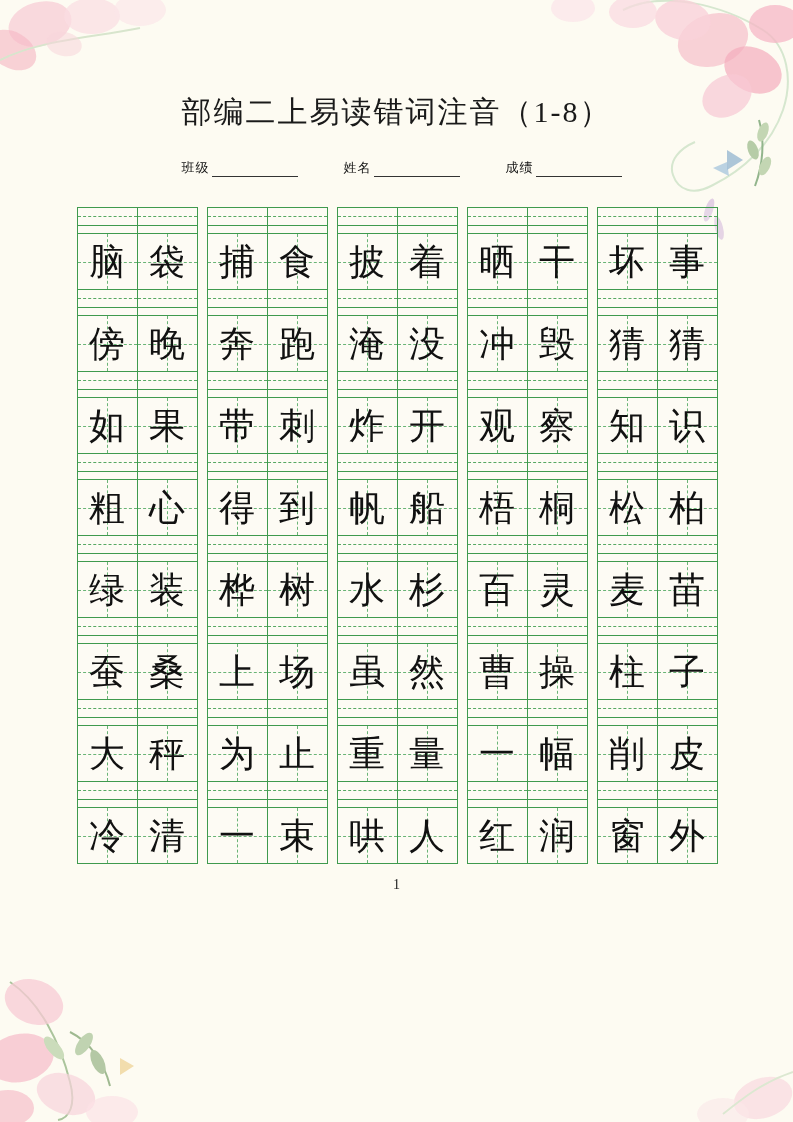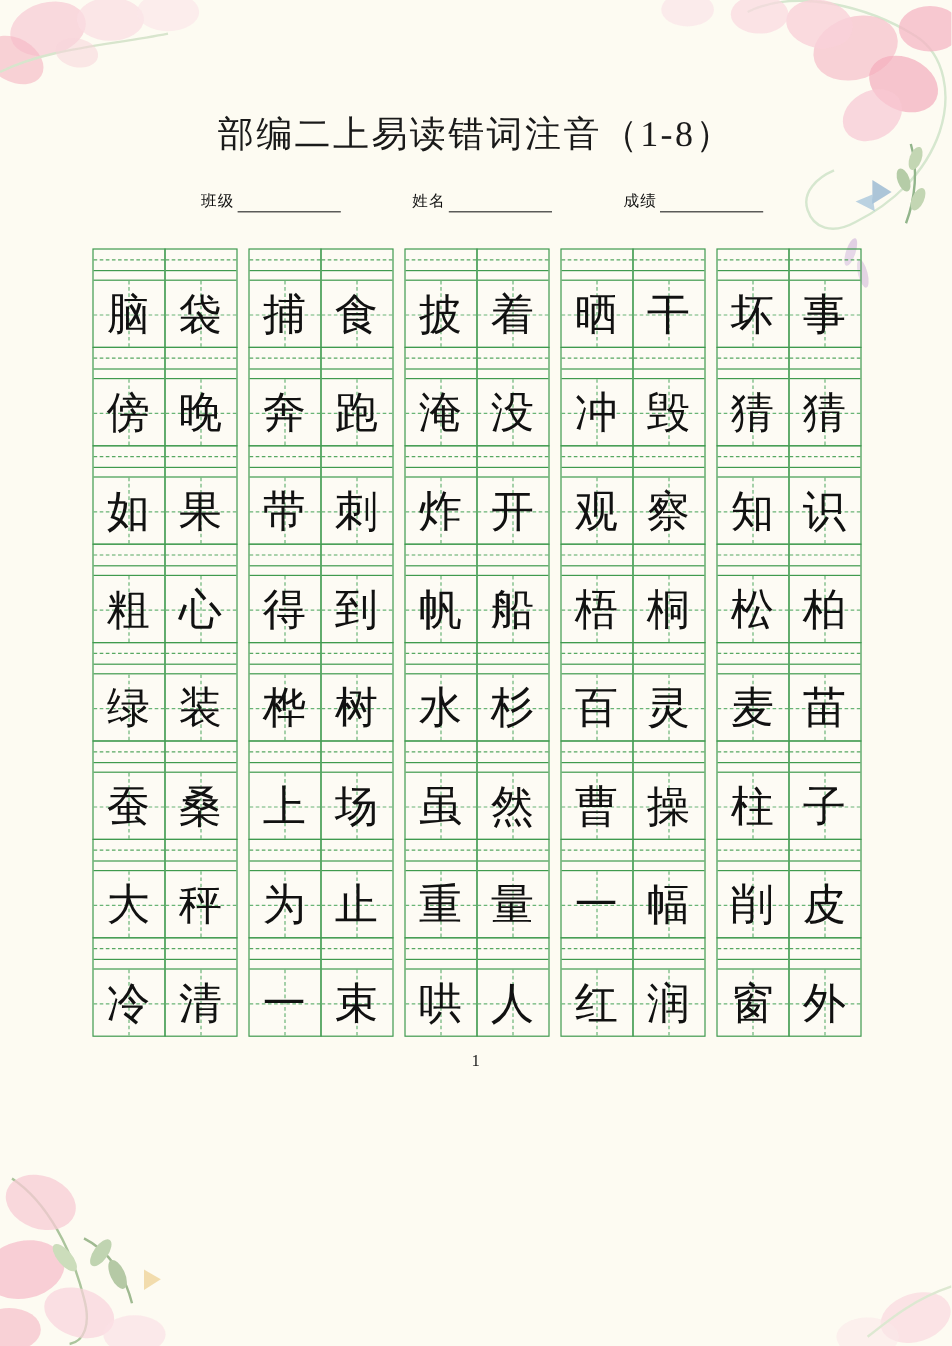--- a/index.html
+++ b/index.html
@@ -40,21 +40,21 @@
     margin: 0;
     padding-top: 92px;
     font-family: "Liberation Serif", serif;
     font-weight: normal;
   }
 
   
   .info-line {
     display: flex;
     justify-content: center;
-    gap: 60px;
+    gap: 46px;
     margin-top: 26px;
     padding-left: 10px;
   }
   .info-item {
     font-size: 13px;
     color: #111;
     display: flex;
     align-items: flex-end;
   }
   .info-label { white-space: nowrap; letter-spacing: 1px; }

